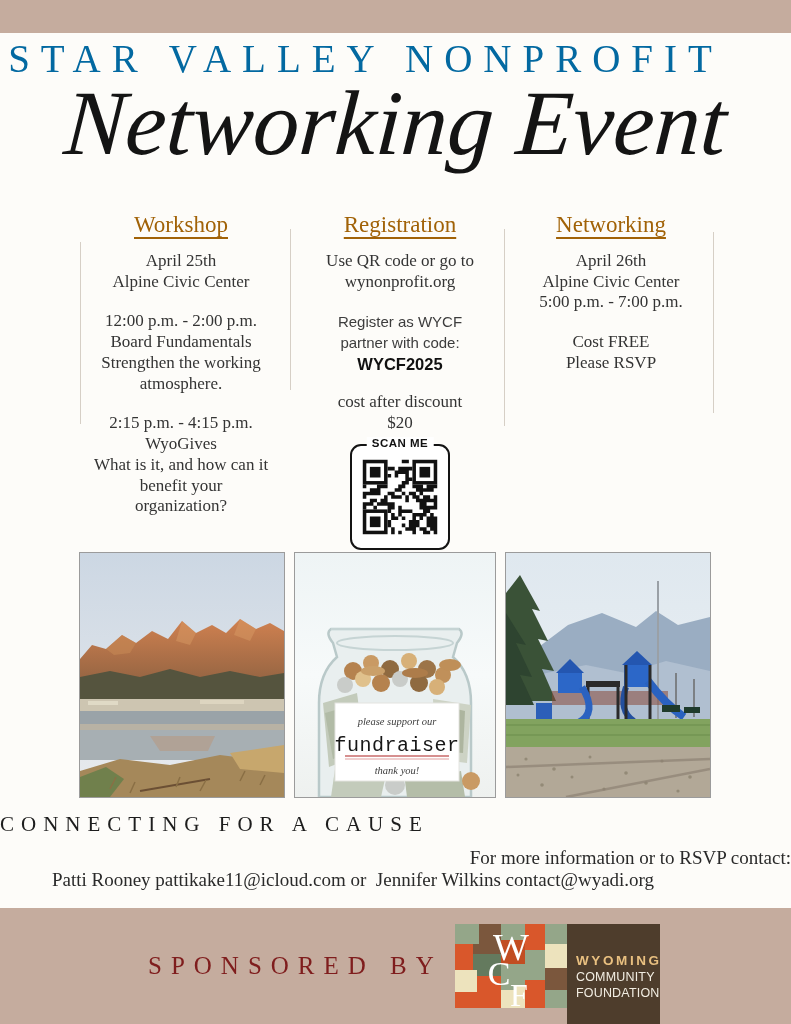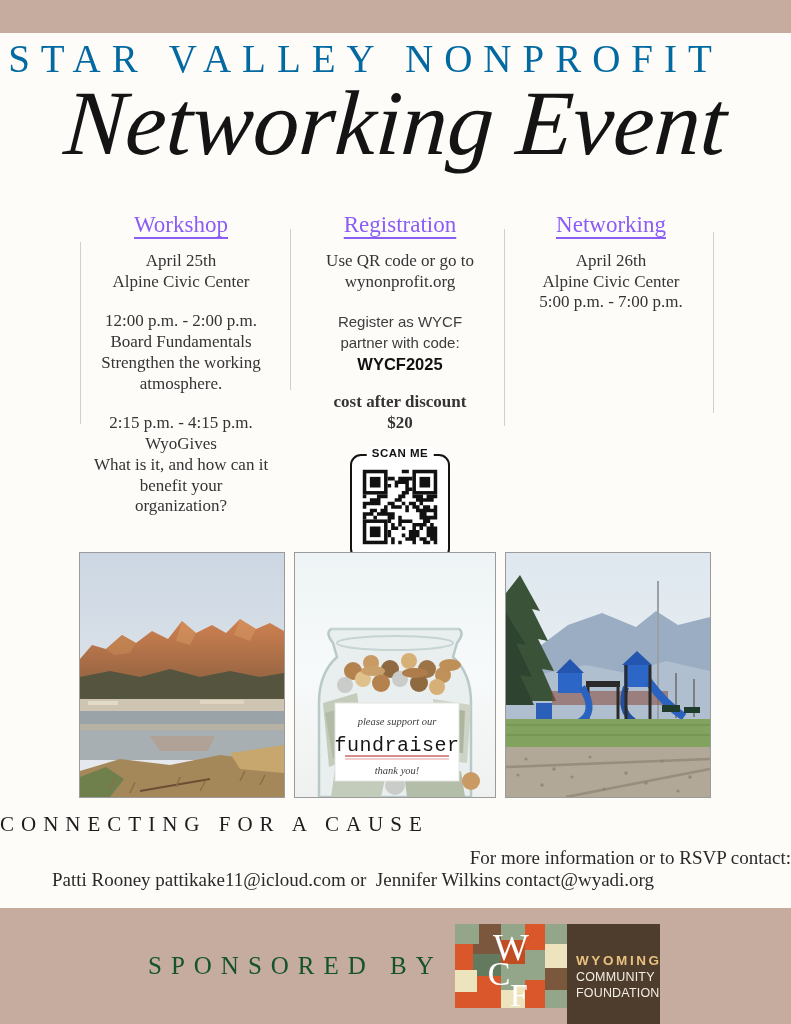--- a/index.html
+++ b/index.html
@@ -24,51 +24,51 @@
     font-family:"Liberation Serif", serif;font-style:italic;font-weight:400;
     font-size:92px;color:#141414;transform:skewX(-4deg);white-space:nowrap;
   }
   .vline{position:absolute;width:1px;background:#d6cfc6;}
   .vline.v1{left:80px;top:242px;height:182px;}
   .vline.v2{left:290px;top:229px;height:161px;}
   .vline.v3{left:504px;top:229px;height:197px;}
   .vline.v4{left:713px;top:232px;height:181px;}
   .col{position:absolute;top:212px;text-align:center;}
   .col h2{
-    font-size:23px;font-weight:500;color:#8b5cf6;margin-bottom:13px;
+    font-size:23px;font-weight:500;color:#a16207;margin-bottom:13px;
     text-decoration:underline;text-decoration-thickness:1.5px;text-underline-offset:5px;
   }
   .col p{white-space:pre-line;font-size:17px;line-height:1.22;margin-bottom:19px;color:#343434;}
   .col-workshop{left:66px;width:230px;}
   .col-registration{left:298px;width:204px;}
   .col-networking{left:502px;width:218px;}
   .sans-note{font-family:"Liberation Sans", sans-serif;font-size:15px;line-height:1.4;color:#3d3d3d;white-space:pre-line;margin-bottom:2px;}
   .sans-code{font-family:"Liberation Sans", sans-serif;font-size:16.5px;font-weight:bold;color:#111;margin-bottom:18px;}
-  .col-registration p.cost{margin-bottom:20px;font-weight:bold;}
+  .col-registration p.cost{margin-bottom:10px;}
   .qr-frame{
     position:relative;width:100px;margin:6px auto 0;border:2.5px solid #141414;border-radius:11px;
     padding:12px 9px 8px;background:#fff;
   }
   .qr-label{
     position:absolute;top:-9px;left:50%;transform:translateX(-50%);
     background:#fff;padding:0 5px;font-family:"Liberation Sans", sans-serif;
     font-size:11.5px;font-weight:bold;letter-spacing:0.5px;color:#111;white-space:nowrap;
   }
   .photos{position:absolute;top:552px;left:79px;display:flex;gap:9px;}
   .photo{border:1px solid #9b9b9b;background:#fff;}
   .photo svg{display:block;}
   .tagline{
     position:absolute;top:812px;left:0;width:791px;text-align:left;
     font-size:21px;letter-spacing:7px;color:#1d1d1d;white-space:nowrap;
   }
   .contact-intro{position:absolute;top:847px;left:0;width:791px;text-align:right;font-size:19px;color:#2a2a2a;}
   .contacts{position:absolute;top:869px;left:0;width:706px;text-align:center;font-size:19px;color:#2a2a2a;white-space:pre-wrap;}
   .sponsor-bar{position:absolute;top:908px;left:0;width:791px;height:116px;background:var(--banner);}
   .sponsored-by{
-    position:absolute;left:148px;top:44px;font-size:25px;letter-spacing:9px;color:#14532d;white-space:nowrap;
+    position:absolute;left:148px;top:44px;font-size:25px;letter-spacing:9px;color:#7f1d1d;white-space:nowrap;
   }
   .wcf-logo{position:absolute;left:455px;top:16px;width:205px;height:84px;display:flex;}
   .logo-patch{width:112px;height:84px;}
   .logo-panel{
     width:93px;height:104px;background:var(--logo_panel);
     display:flex;flex-direction:column;justify-content:center;padding-left:9px;gap:1px;
     font-family:"Liberation Sans", sans-serif;
   }
   .logo-wyoming{color:var(--logo_wyoming);font-size:13.5px;font-weight:bold;letter-spacing:2.6px;}
   .logo-line{color:#f2ede2;font-size:13px;letter-spacing:0.2px;transform:scaleX(0.96);transform-origin:left;}
@@ -133,20 +133,22 @@
           </g>
       </svg>
     </div>
   </div>
 
   <div class="col col-networking">
     <h2>Networking</h2>
     <p>April 26th
 Alpine Civic Center
 5:00 p.m. - 7:00 p.m.</p>
+    <p>Cost FREE
+Please RSVP</p>
   </div>
 
   <div class="photos">
 
     <div class="photo">
       <svg width="204" height="244" viewBox="0 0 204 244">
         <defs>
           <linearGradient id="sky1" x1="0" y1="0" x2="0" y2="1">
             <stop offset="0" stop-color="#ccd7e3"></stop>
               <stop offset="1" stop-color="#e9ebee"></stop>

